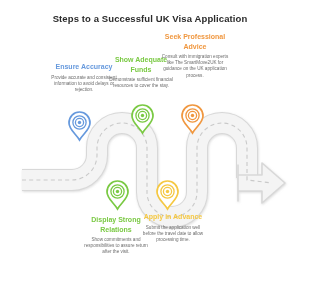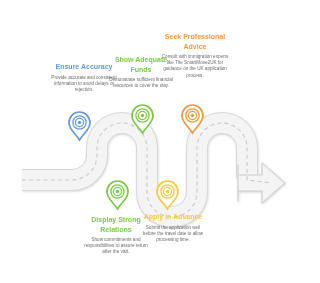--- a/index.html
+++ b/index.html
@@ -58,20 +58,21 @@
   #step-2 { left: 107px; top: 55px;  width: 68px; }
   #step-3 { left: 160px; top: 32px;  width: 70px; }
   #step-4 { left: 82px;  top: 215px; width: 68px; }
   #step-5 { left: 139px; top: 212px; width: 68px; }
 </style>
 </head>
 <body>
 
 <div id="infographic">
 
+  <div id="title">Steps to a Successful UK Visa Application</div>
 
   <svg id="road-layer" viewBox="0 0 300 283">
     <defs>
       <filter id="roadshadow" x="-20%" y="-20%" width="140%" height="140%">
         <feDropShadow dx="0.6" dy="0.9" stdDeviation="0.9" flood-color="#bdbdbd" flood-opacity="0.55"></feDropShadow>
       </filter>
     </defs>
 
     <g filter="url(#roadshadow)">
       <path d="M 22 180

